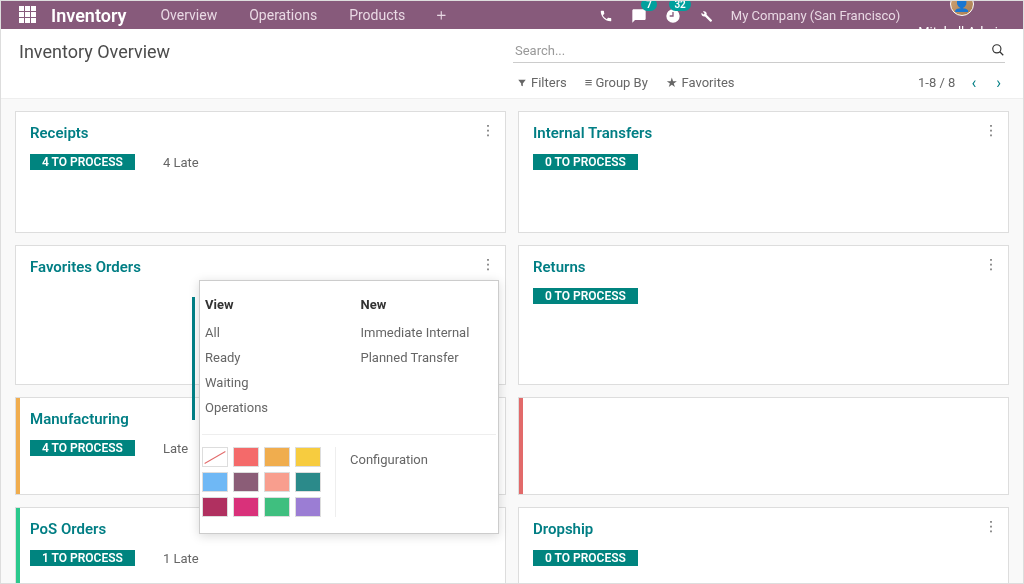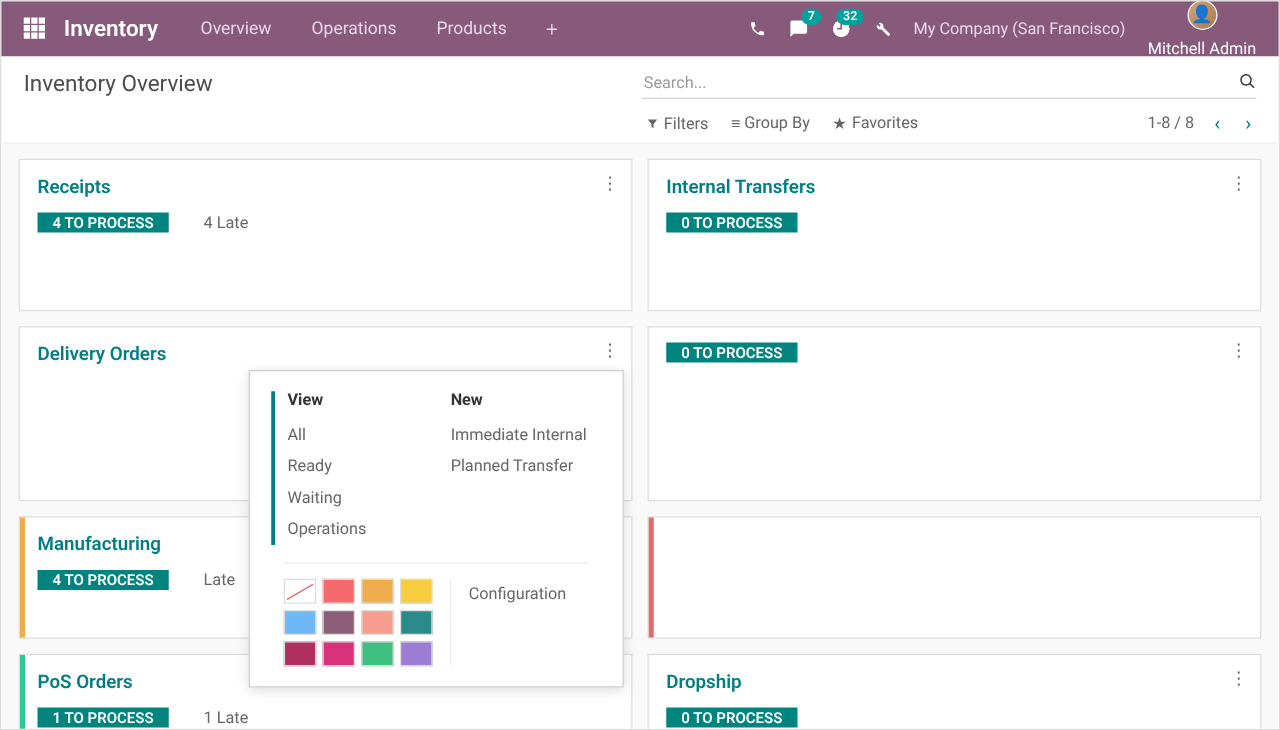--- a/index.html
+++ b/index.html
@@ -1,20 +1,20 @@
 <!DOCTYPE html>
 <html><head>
 <meta charset="utf-8">
 <style>
   * { box-sizing: border-box; margin: 0; padding: 0; font-family: -apple-system, BlinkMacSystemFont, "Segoe UI", Roboto, sans-serif; }
   body { background: #fff; font-size: 13px; color: #4c4c4c; }
   .container { width: 1024px; height: 584px; border: 1px solid #ddd; margin: 0 auto; overflow: hidden; position: relative; }
 
   
-  .topnav { height: 44px; background: #875a7b; color: #fff; display: flex; align-items: center; padding: 0 18px; }
+  .topnav { height: 28px; background: #875a7b; color: #fff; display: flex; align-items: center; padding: 0 18px; }
   .apps-icon { width: 18px; height: 18px; display: grid; grid-template-columns: repeat(3,5px); grid-template-rows: repeat(3,5px); gap: 1px; margin-right: 14px; cursor: pointer; }
   .apps-icon span { background: #fff; }
   .brand { font-size: 18px; font-weight: 600; margin-right: 18px; }
   .navlinks { display: flex; align-items: center; gap: 0; }
   .navlink { padding: 0 16px; color: #e9d9e4; font-size: 14px; cursor: pointer; }
   .plus-icon { color: #e9d9e4; font-size: 16px; padding: 0 12px; cursor: pointer; }
   .nav-right { margin-left: auto; display: flex; align-items: center; gap: 18px; }
   .nav-ico { color: #fff; font-size: 14px; cursor: pointer; position: relative; }
   .badge { position: absolute; top: -8px; right: -10px; background: #00a09d; color: #fff; border-radius: 9px; font-size: 10px; padding: 1px 5px; font-weight: 600; }
   .company { color: #e9d9e4; font-size: 13px; cursor: pointer; }
@@ -47,21 +47,21 @@
   .card-body { display: flex; align-items: center; gap: 28px; }
   .btn-process { background: #00847f; color: #fff; border: none; padding: 1px 12px; font-size: 12px; font-weight: 600; cursor: pointer; }
   .late-text { color: #666; font-size: 13px; }
   .left-stripe { position: absolute; left: 0; top: 0; bottom: 0; width: 4px; }
   .stripe-orange { background: #f0ad4e; }
   .stripe-green { background: #2bc98d; }
   .stripe-red { background: #e26a6a; }
   .late-row { display: flex; justify-content: space-between; width: 180px; color: #666; font-size: 13px; }
 
   
-  .dropdown { position: absolute; right: 6px; top: 34px; width: 300px; background: #fff; border: 1px solid #ccc; box-shadow: 0 2px 10px rgba(0,0,0,0.15); padding: 16px 27px; z-index: 10; }
+  .dropdown { position: absolute; right: 6px; top: 34px; width: 300px; background: #fff; border: 1px solid #ccc; box-shadow: 0 2px 10px rgba(0,0,0,0.15); padding: 16px 2px; z-index: 10; }
   .dd-cols { display: flex; gap: 20px; border-left: 3px solid #017e84; padding-left: 10px; margin-left: -10px; }
   .dd-col { flex: 1; }
   .dd-head { font-weight: 700; font-size: 13px; margin-bottom: 8px; color: #333; }
   .dd-item { font-size: 13px; color: #666; padding: 5px 0; cursor: pointer; }
   .dd-sep { border-top: 1px solid #eee; margin: 14px 0 12px; }
   .dd-lower { display: flex; gap: 14px; }
   .color-grid { display: grid; grid-template-columns: repeat(4, 26px); grid-auto-rows: 20px; gap: 5px; }
   .sw { border: 1px solid #ddd; cursor: pointer; }
   .sw.none { background: #fff; position: relative; }
   .sw.none::after { content: ""; position: absolute; left: 0; right: 0; top: 50%; border-top: 1px solid #e26a6a; transform: rotate(-30deg); }
@@ -179,21 +179,21 @@
 
       <div class="card">
         <div class="card-title">Internal Transfers</div>
         <div class="card-menu">⋮</div>
         <div class="card-body">
           <button class="btn-process">0 TO PROCESS</button>
         </div>
       </div>
 
       <div class="card card-delivery" style="position:relative;">
-        <div class="card-title">Delivery Orders</div>
+        <div class="card-title">Favorites Orders</div>
         <div class="card-menu">⋮</div>
 
         <div class="dropdown">
           <div class="dd-cols">
             <div class="dd-col">
               <div class="dd-head">View</div>
               <div class="dd-item">All</div>
               <div class="dd-item">Ready</div>
               <div class="dd-item">Waiting</div>
               <div class="dd-item">Operations</div>
@@ -221,20 +221,21 @@
               <div class="sw" style="background:#9b7dd4"></div>
             </div>
             <div class="dd-sidebar">
               <div class="dd-item">Configuration</div>
             </div>
           </div>
         </div>
       </div>
 
       <div class="card small">
+        <div class="card-title">Returns</div>
         <div class="card-menu">⋮</div>
         <div class="card-body">
           <button class="btn-process">0 TO PROCESS</button>
         </div>
       </div>
 
       <div class="card small">
         <div class="left-stripe stripe-orange"></div>
         <div class="card-title">Manufacturing</div>
         <div class="card-menu">⋮</div>

